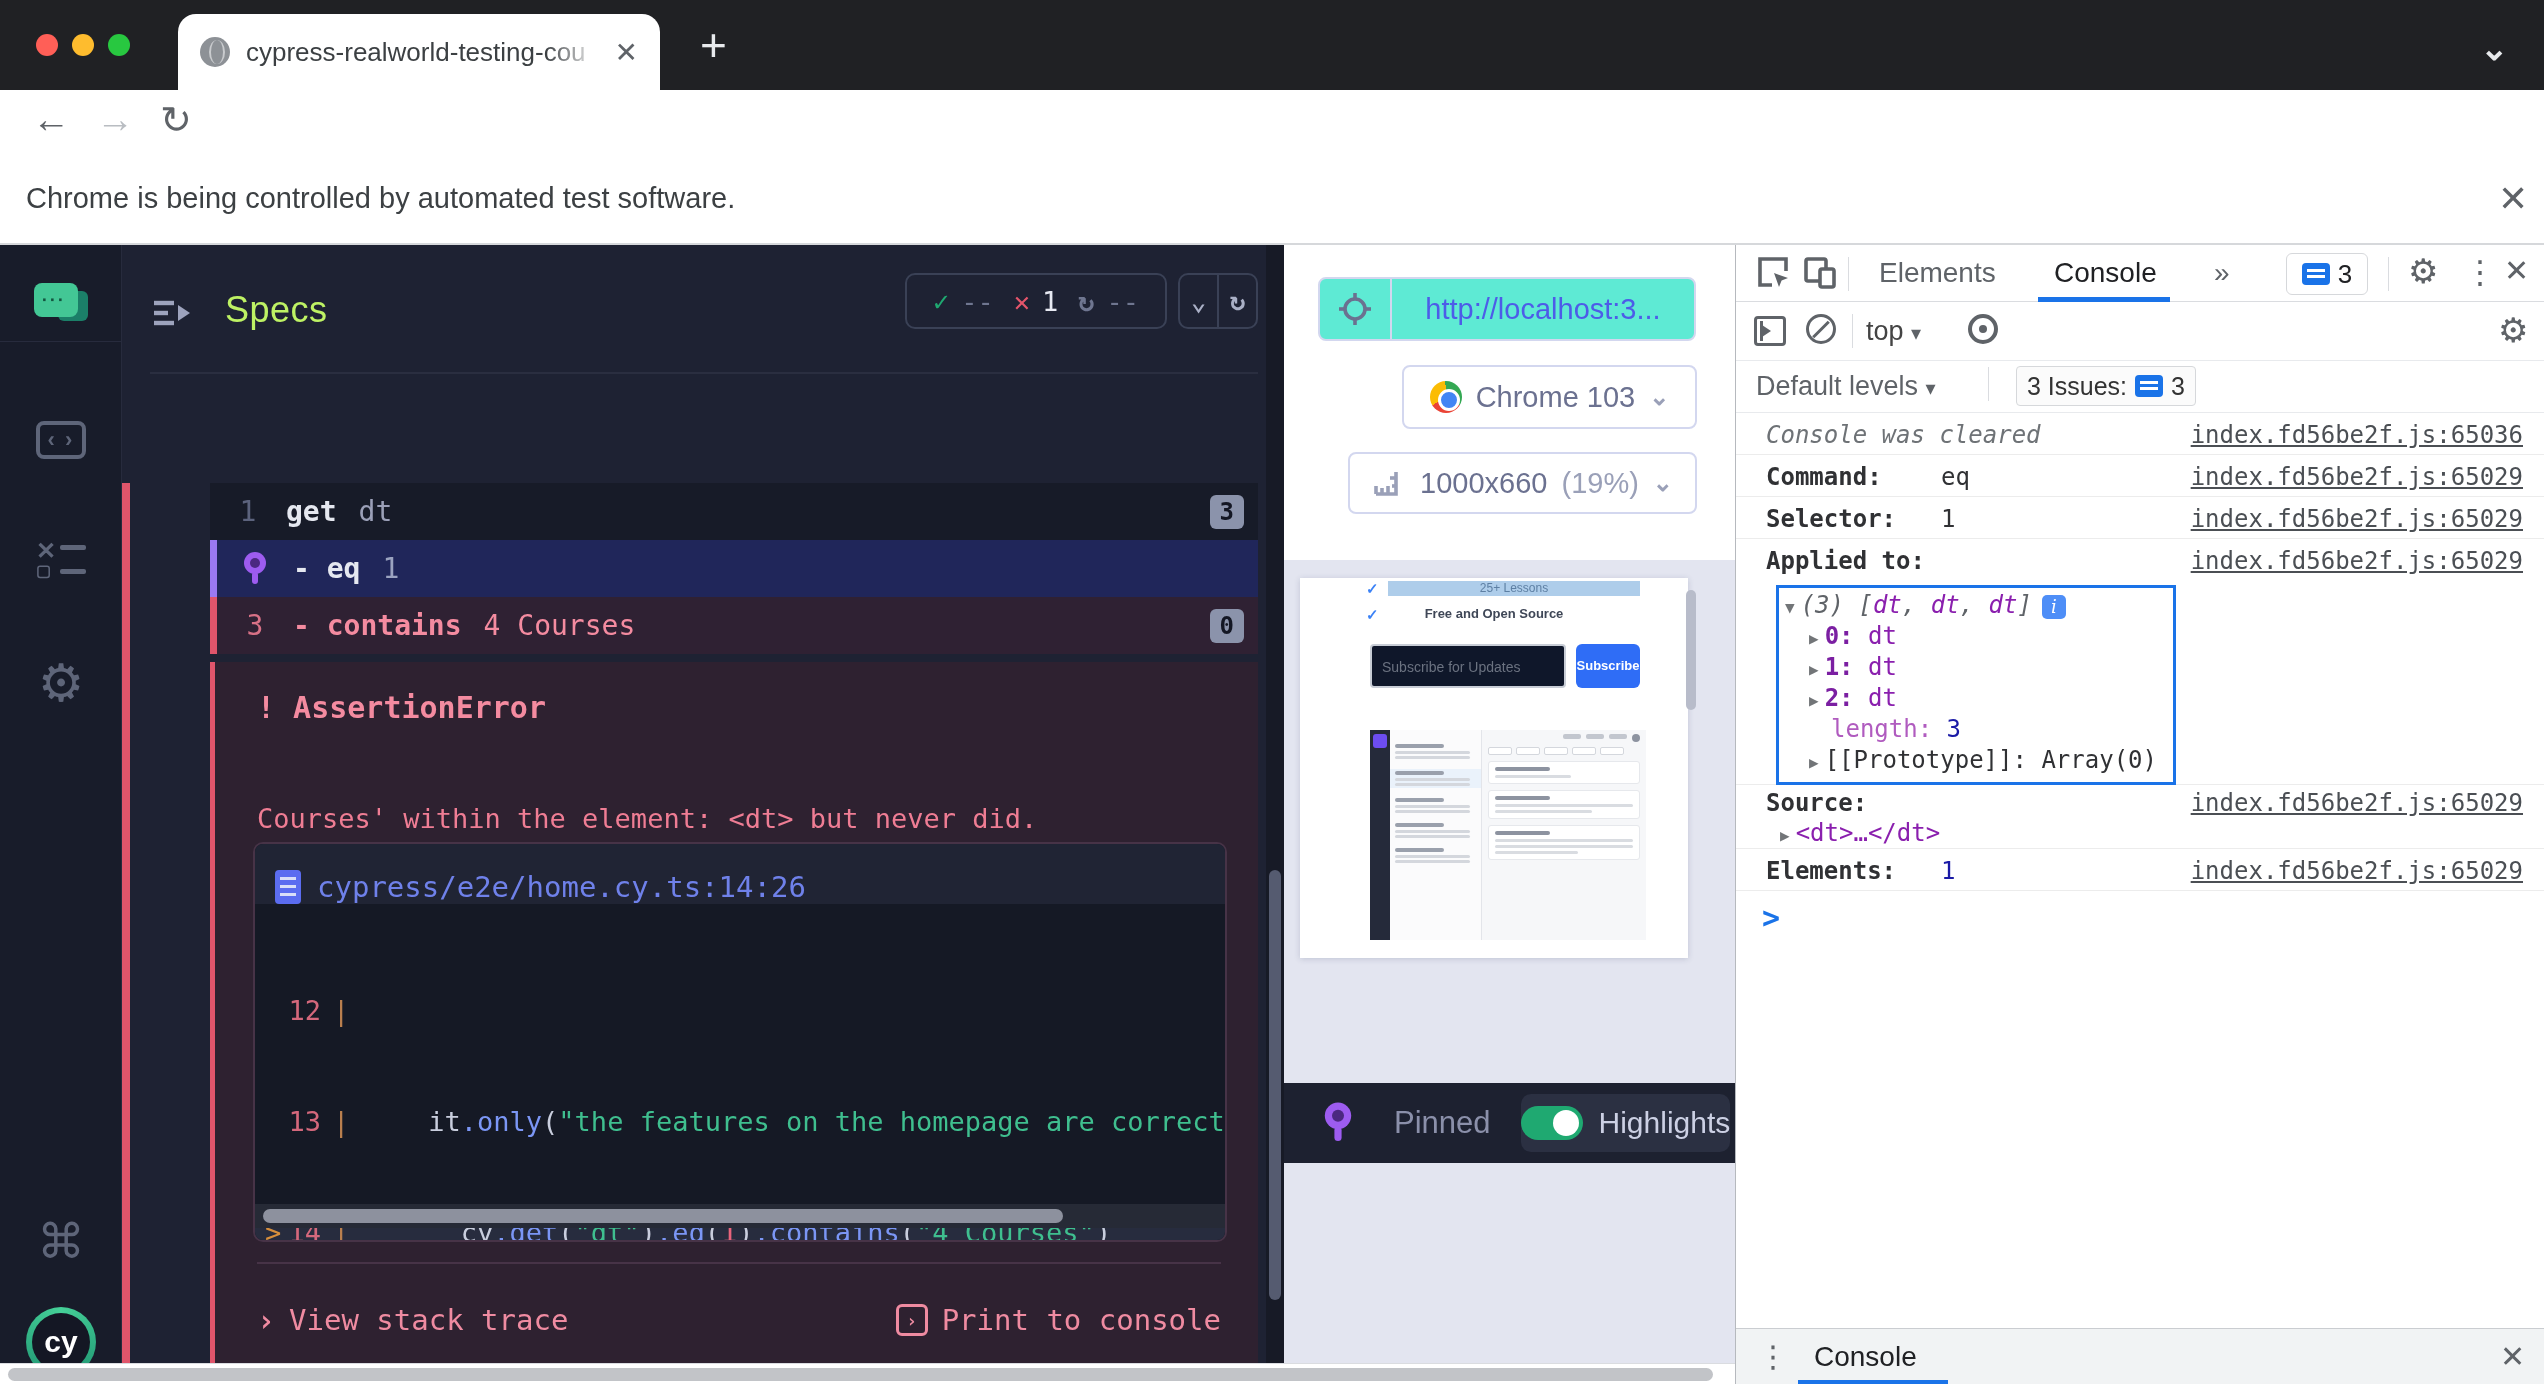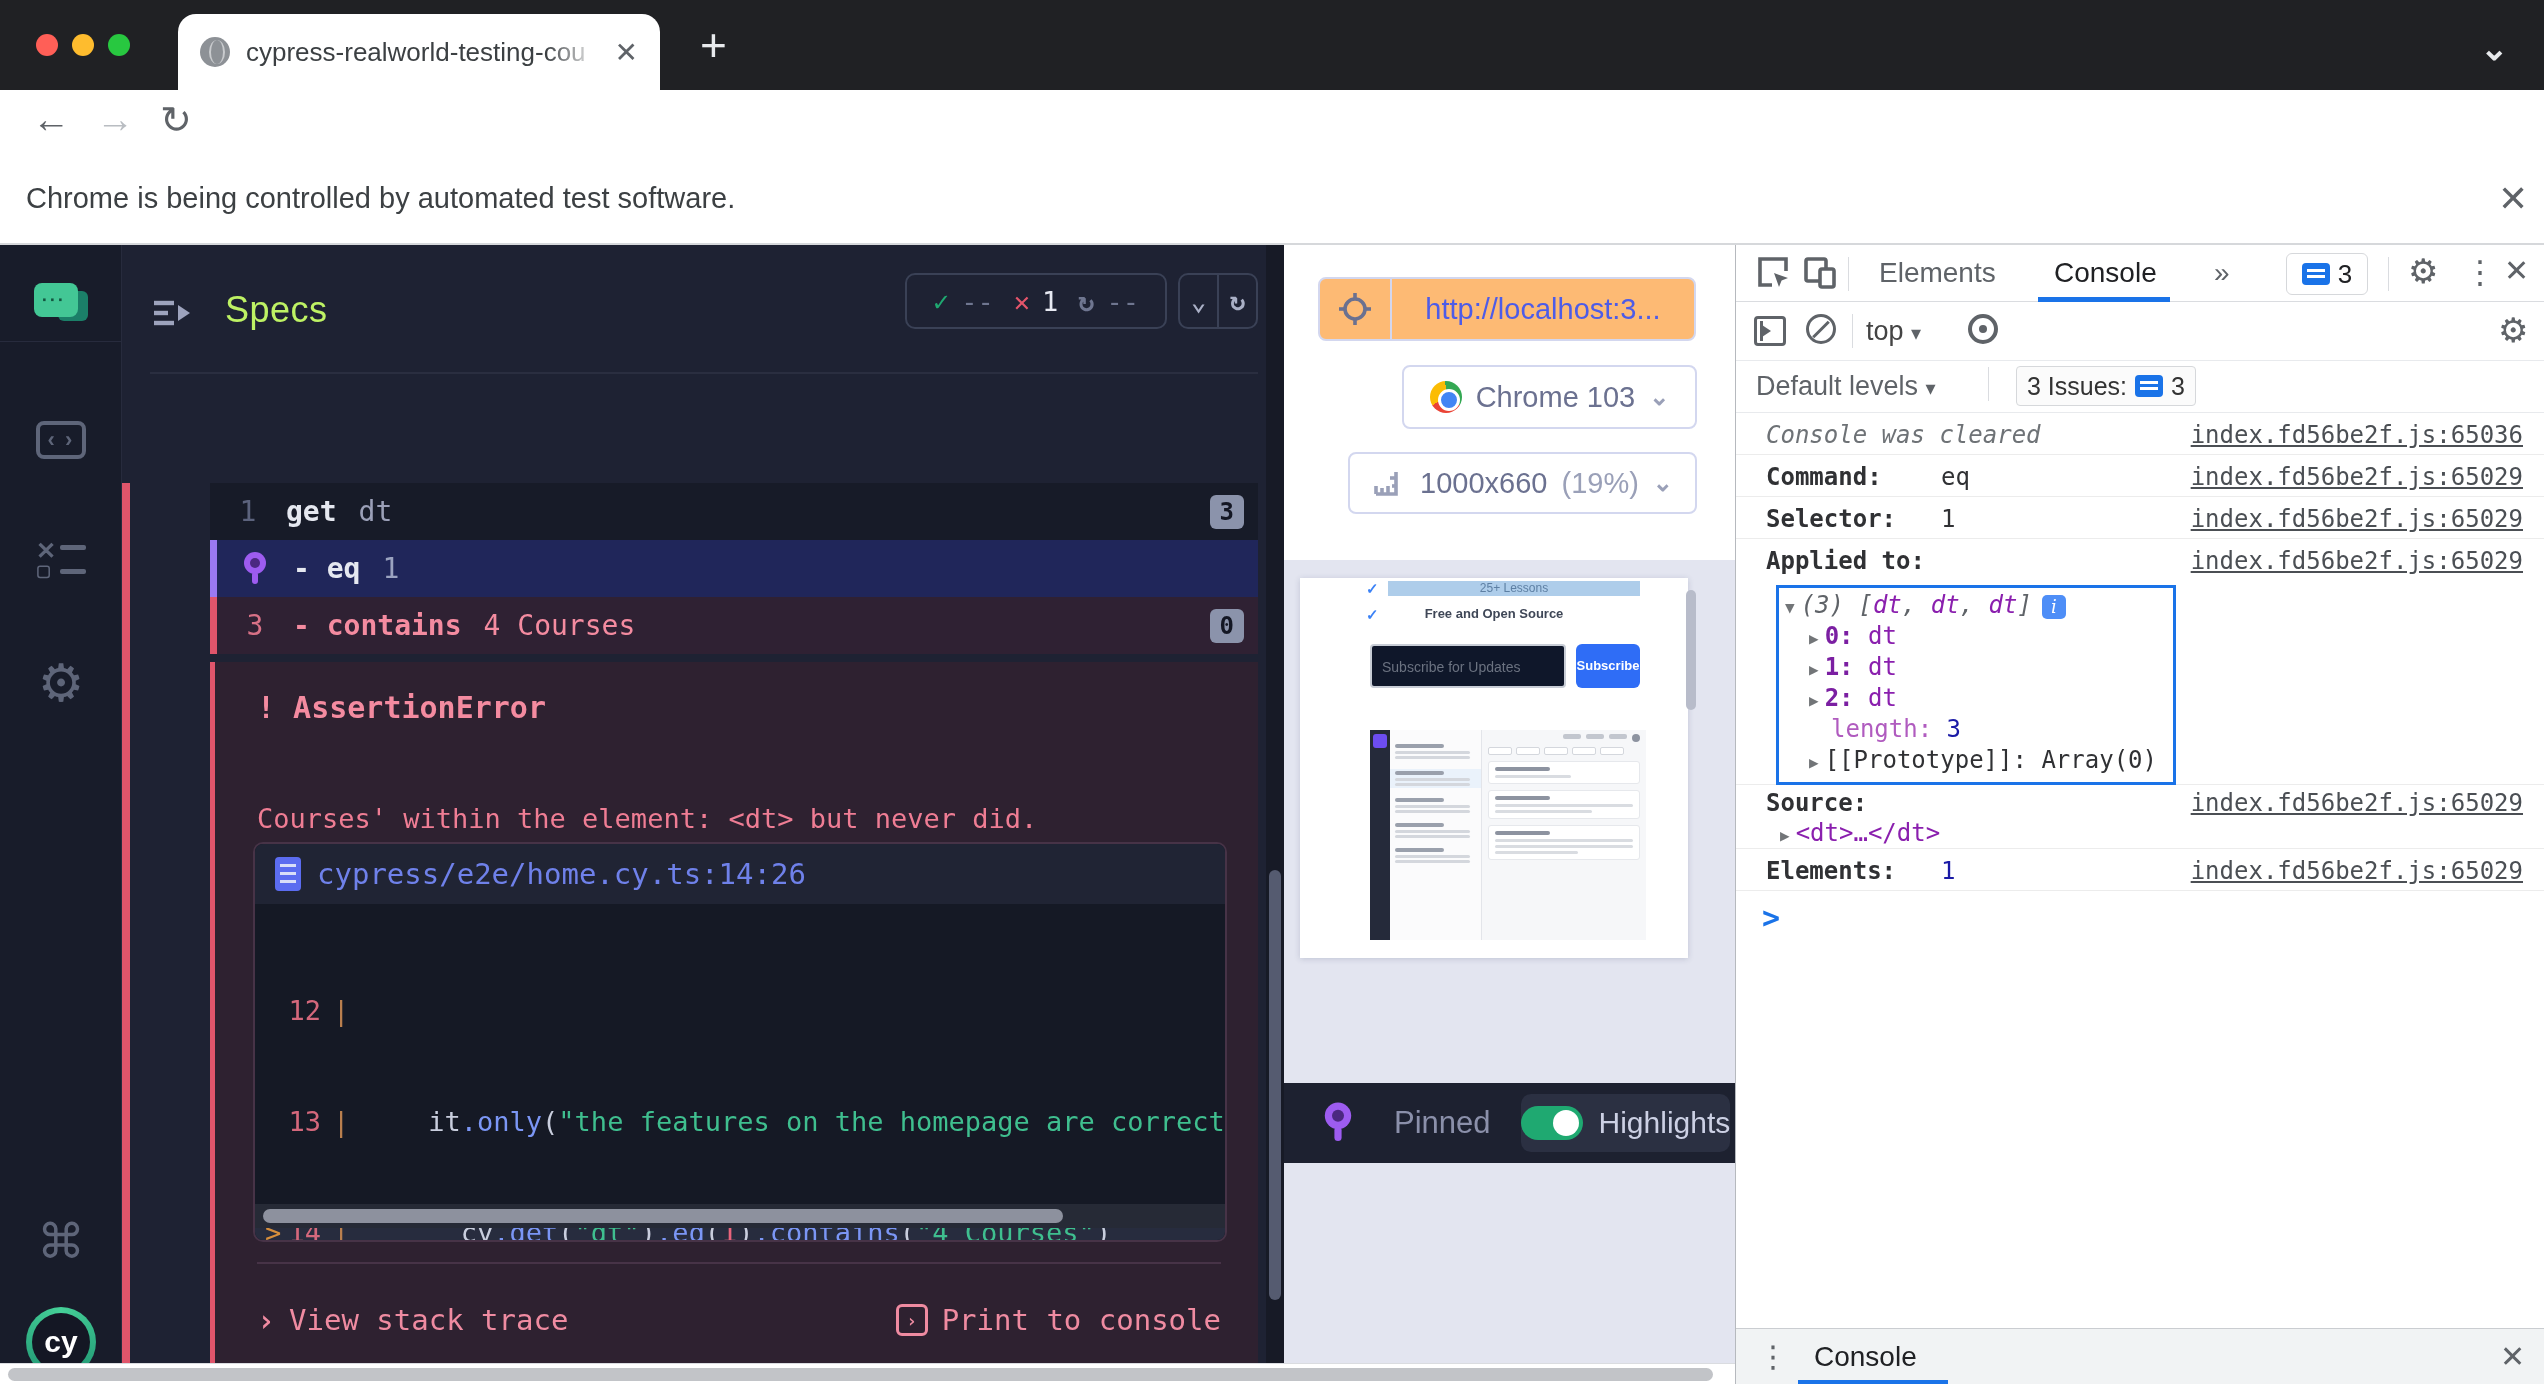--- a/index.html
+++ b/index.html
@@ -90,21 +90,21 @@
     border-radius:6px; padding:3px 10px; }
   .pin-ic { width:22px; height:34px; margin:0 27px; position:relative; flex:0 0 auto; }
   .pin-ic .head { position:absolute; left:0; top:0; width:22px; height:22px; border-radius:50%; background:#9d5cf0; }
   .pin-ic .hole { position:absolute; left:6px; top:6px; width:10px; height:10px; border-radius:50%; background:#4b2880; }
   .pin-ic .stem { position:absolute; left:8px; top:20px; width:6px; height:12px; background:#9d5cf0; border-radius:3px; }
   .err-block { position:absolute; left:88px; top:417px; width:1048px; height:722px; background:#2e2130; border-left:5px solid #e0556b; }
   .err-title { position:absolute; left:42px; top:28px; font-size:30px; font-weight:bold; color:#f48ba0; }
   .err-msg { position:absolute; left:42px; top:92px; font-size:27px; line-height:43px; color:#ef7d94; white-space:pre; }
   .codeframe { position:absolute; left:38px; top:180px; width:974px; height:400px; background:#151925;
     border:2px solid #473347; border-radius:10px; overflow:hidden; }
-  .cf-head { height:60px; background:#202434; display:flex; align-items:center; padding:0 20px; gap:16px; }
+  .cf-head { height:60px; background:#202434; display:flex; align-items:flex-end; padding:0 20px; gap:16px; }
   .cf-file-ic { width:26px; height:34px; background:#5b6cf0; border-radius:4px; position:relative; }
   .cf-file-ic:after { content:""; position:absolute; left:5px; top:7px; width:16px; height:3px; background:#d9def8;
     box-shadow:0 8px 0 #d9def8, 0 16px 0 #d9def8; }
   .cf-file { font-size:29px; color:#6f81ea; }
   .code { position:absolute; left:0; top:74px; width:970px; font-size:27px; line-height:37px; white-space:pre; }
   .cl { display:flex; }
   .cl .g { width:66px; text-align:right; color:#d4687c; flex:0 0 auto; }
   .cl .mk { position:absolute; left:10px; color:#d78f3c; }
   .cl .pp { color:#b97f4e; margin:0 14px 0 12px; }
   .cl.hl { background:#272c3e; }
@@ -119,21 +119,21 @@
   .print { margin-left:auto; }
   .print-ic { width:32px; height:32px; border:3px solid #ef8ba1; border-radius:6px; font-size:18px; font-weight:bold;
     display:flex; align-items:center; justify-content:center; color:#ef8ba1; }
   .rep-scrollbar { left:1266px; top:0; width:18px; height:1139px; background:#171a26; }
   .rep-thumb { position:absolute; left:3px; top:625px; width:12px; height:430px; background:#555b70; border-radius:7px; }
 
   
   .aut { left:1284px; top:0; width:451px; height:1139px; background:#e3e5f0; }
   .aut-head { position:absolute; left:0; top:0; width:451px; height:315px; background:#fff; }
   .aut-url { position:absolute; left:34px; top:32px; width:378px; height:64px; border:2px solid #d3d7ef; border-radius:8px;
-    display:flex; align-items:center; background:#fdba74; }
+    display:flex; align-items:center; background:#5eead4; }
   .aut-url .xh { width:72px; height:100%; border-right:2px solid #d3d7ef; display:flex; align-items:center; justify-content:center; }
   .aut-url .u { flex:1; text-align:center; font-size:29px; color:#4d5ce8; white-space:nowrap; overflow:hidden; }
   .aut-sel { position:absolute; border:2px solid #d3d7ef; border-radius:8px; background:#fff; display:flex;
     align-items:center; justify-content:center; gap:14px; font-size:29px; color:#6b7190; }
   .sel-chev { color:#9aa0b8; font-size:24px; font-weight:bold; }
   .chrome-logo { width:32px; height:32px; border-radius:50%;
     background:conic-gradient(from 120deg, #ea4335 0 33%, #fbbc04 0 66%, #34a853 0 100%); position:relative; }
   .chrome-logo:after { content:""; position:absolute; left:8px; top:8px; width:16px; height:16px; border-radius:50%;
     background:#4285f4; border:3px solid #fff; }
   .snapshot { position:absolute; left:16px; top:333px; width:388px; height:380px; background:#fff;

